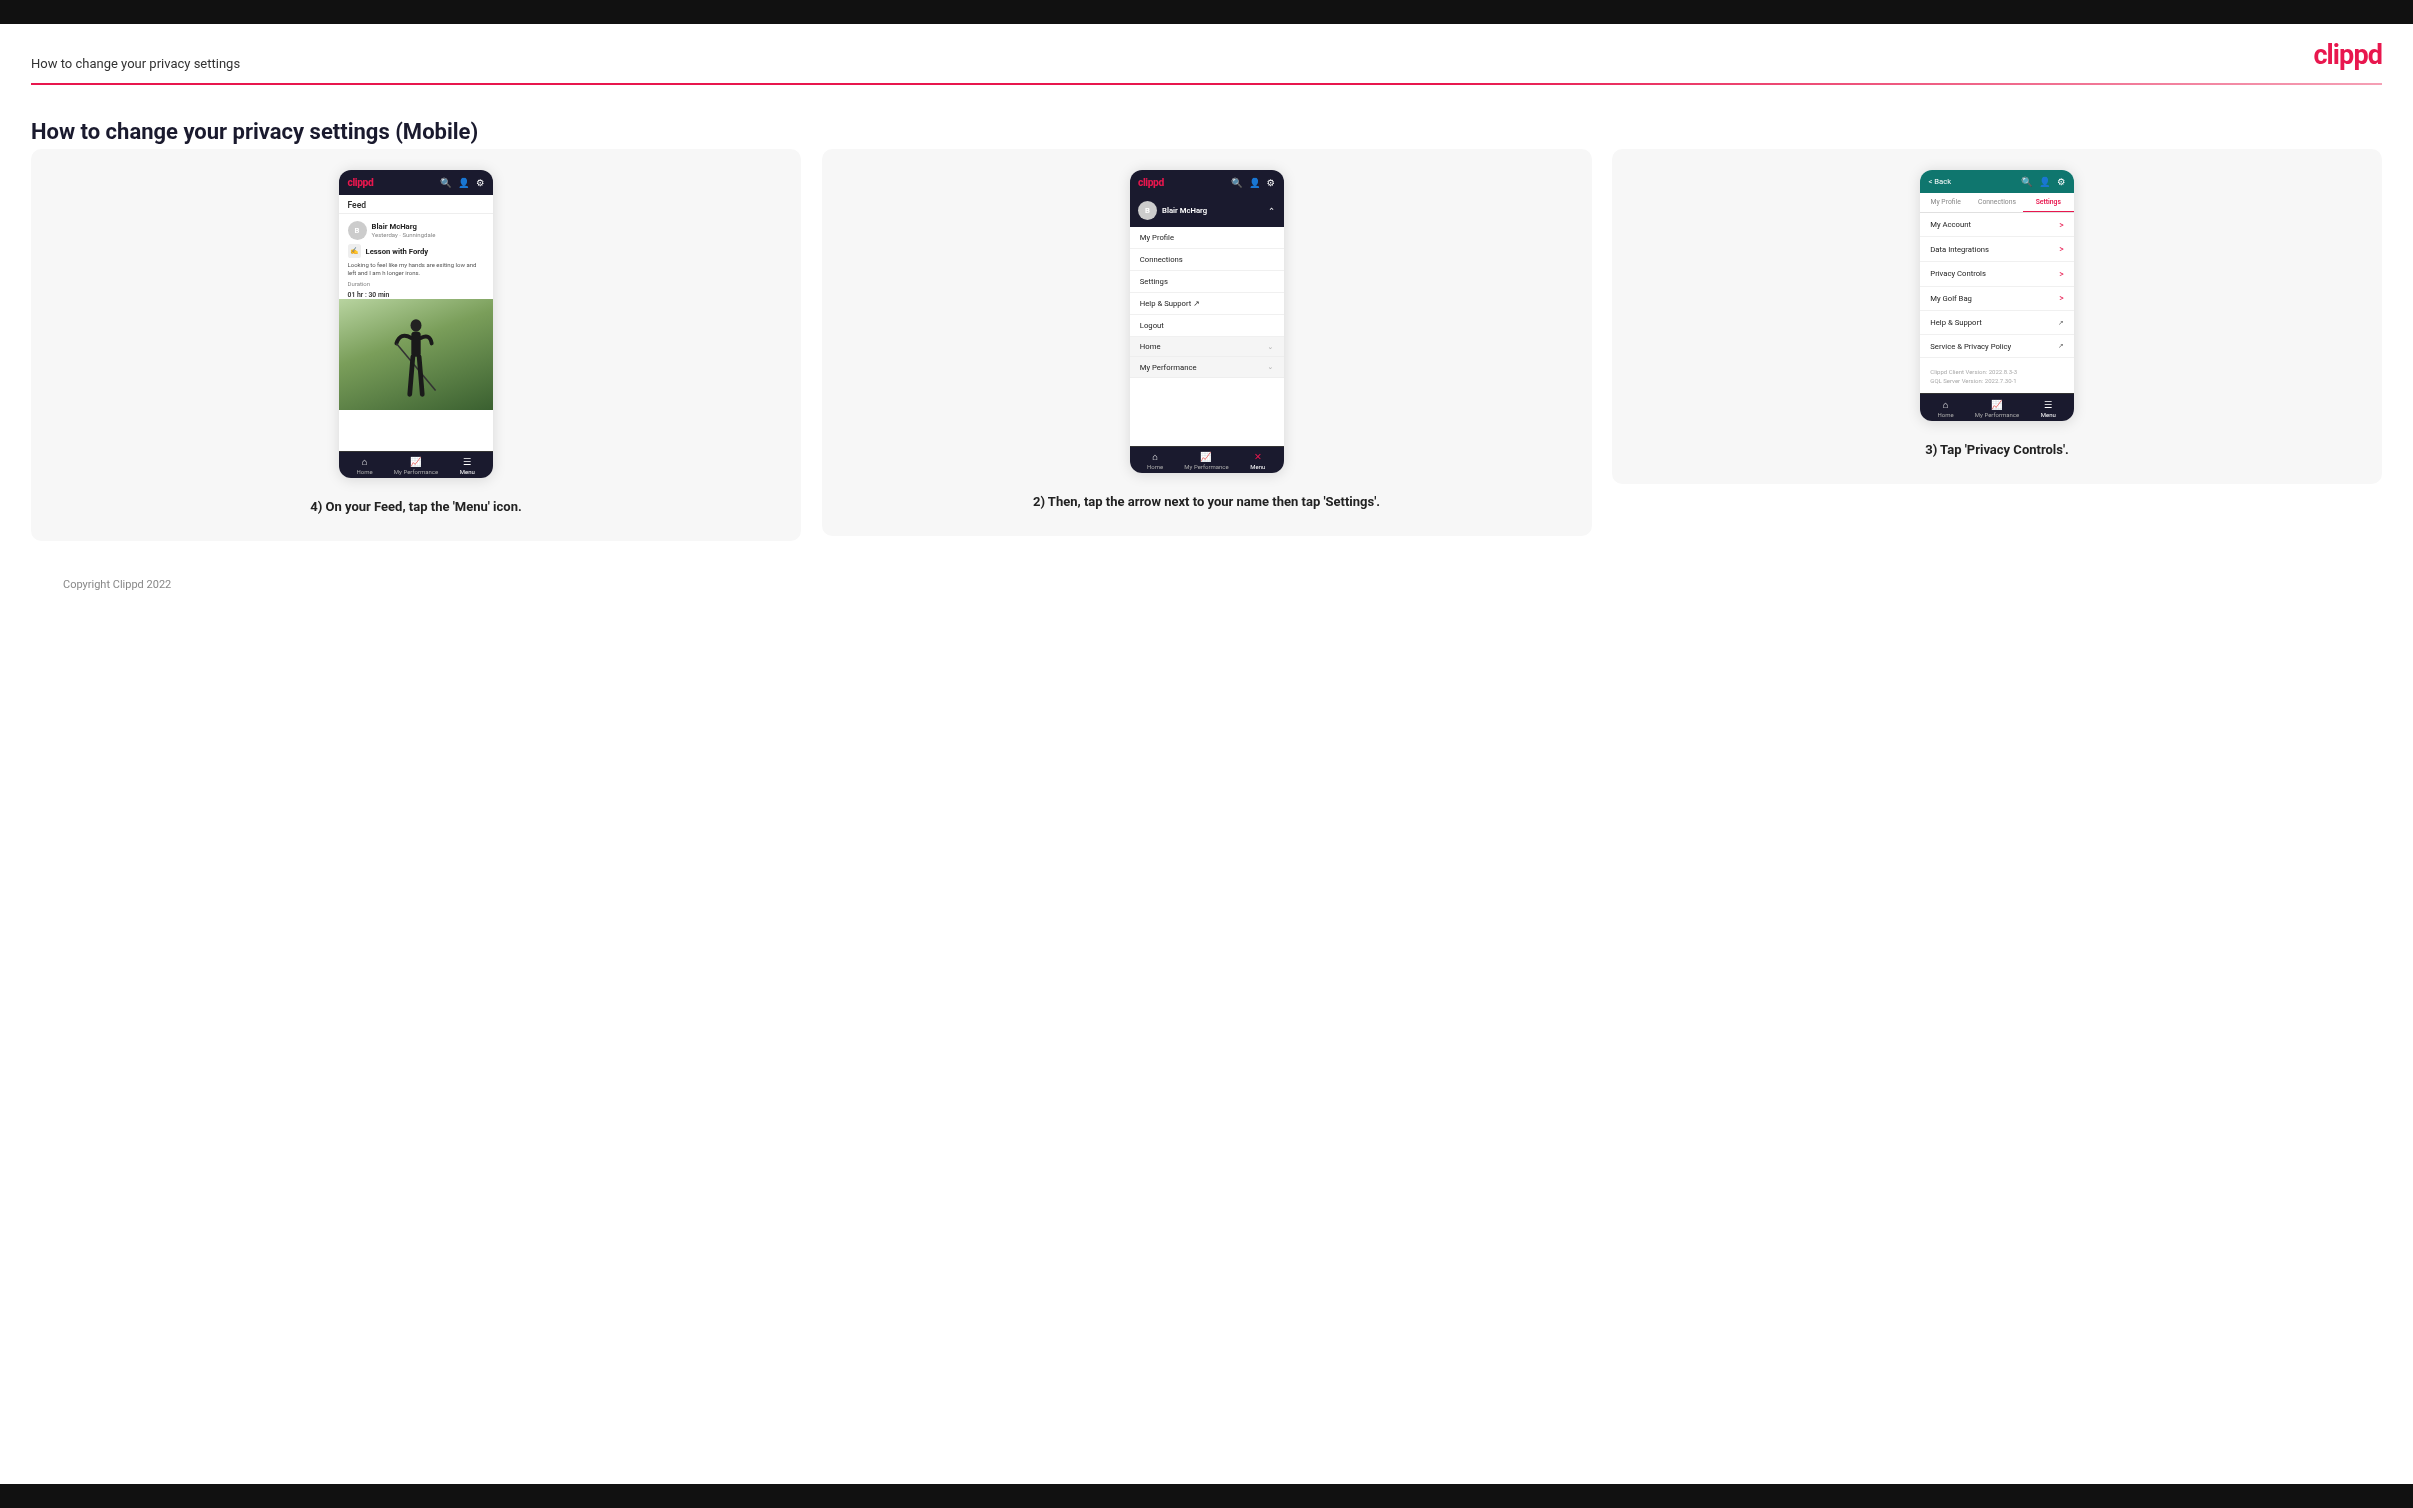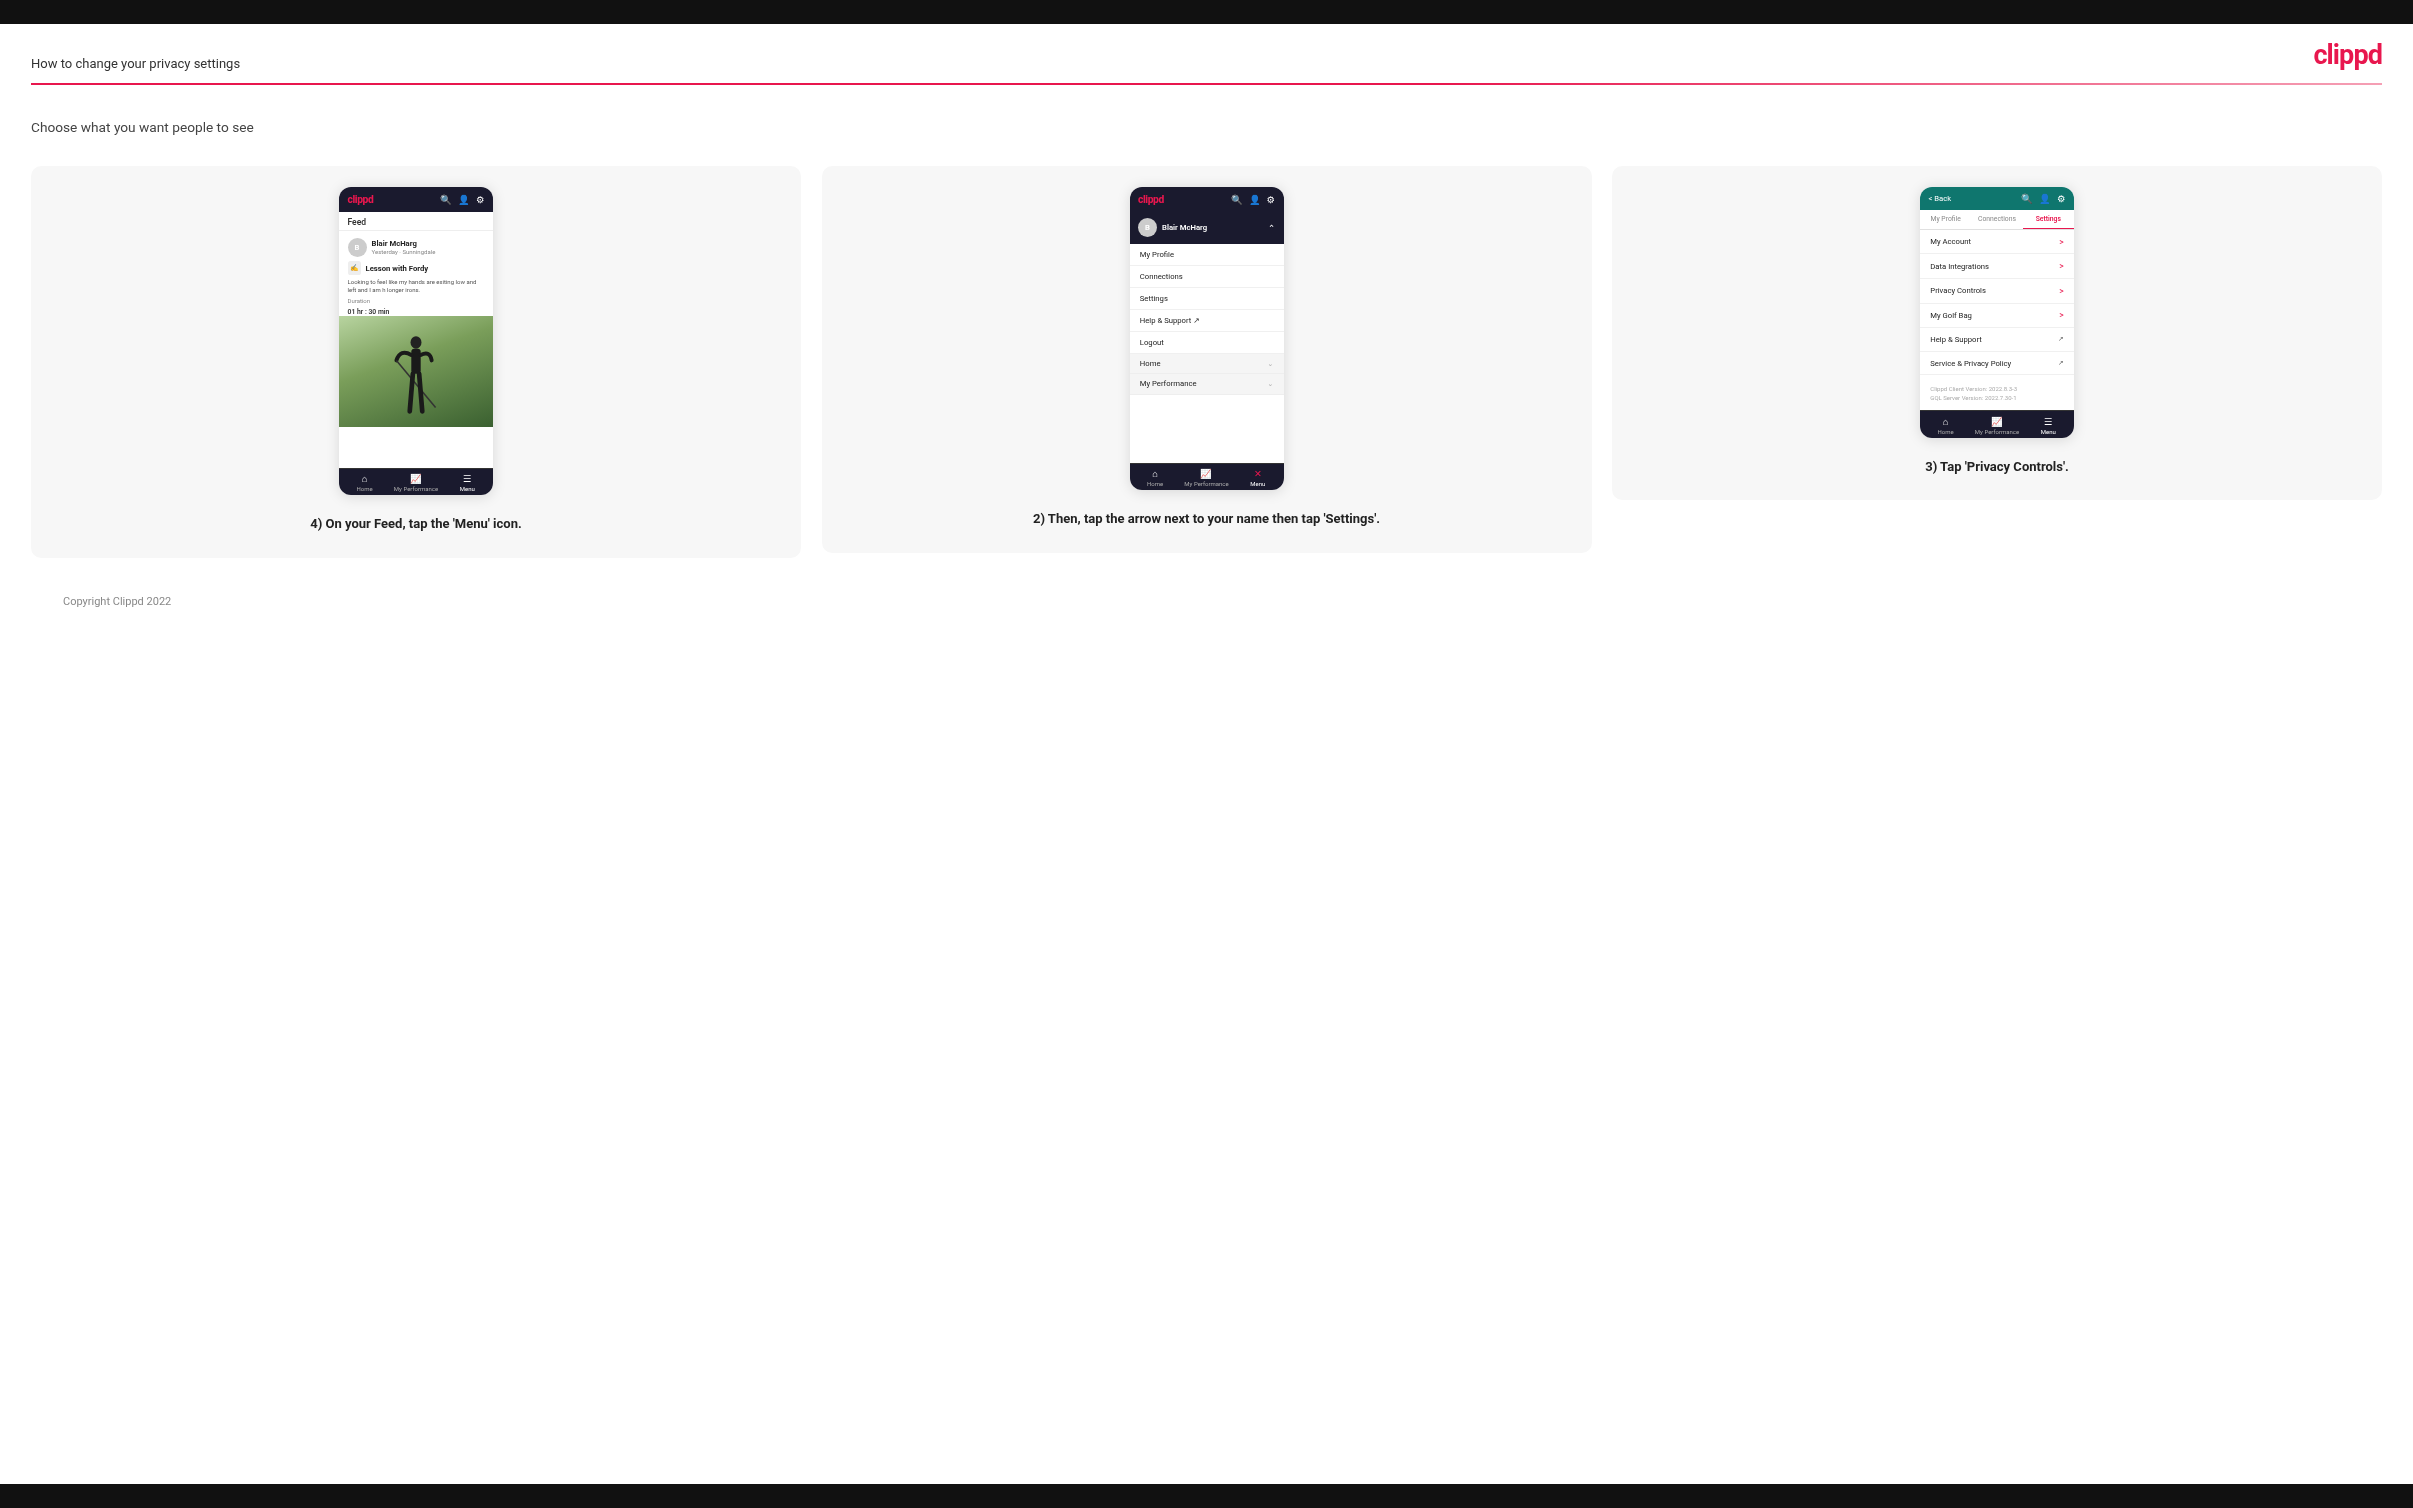--- a/index.html
+++ b/index.html
@@ -384,21 +384,21 @@
 
 <div class="top-bar"></div>
 
 <div class="header">
   <span class="header-title">How to change your privacy settings</span>
   <span class="logo">clippd</span>
 </div>
 <div class="header-divider"></div>
 
 <div class="main">
-  <p class="page-subheading">Choose what you want people to see</p>
+  <h1 class="page-heading">How to change your privacy settings (Mobile)</h1>
 
   <div class="steps">
 
     <div class="step-card">
       <div class="phone-mockup">
 
         <div class="phone-nav">
           <span class="phone-nav-logo">clippd</span>
           <div class="phone-nav-icons">
             <span class="phone-nav-icon">🔍</span>

